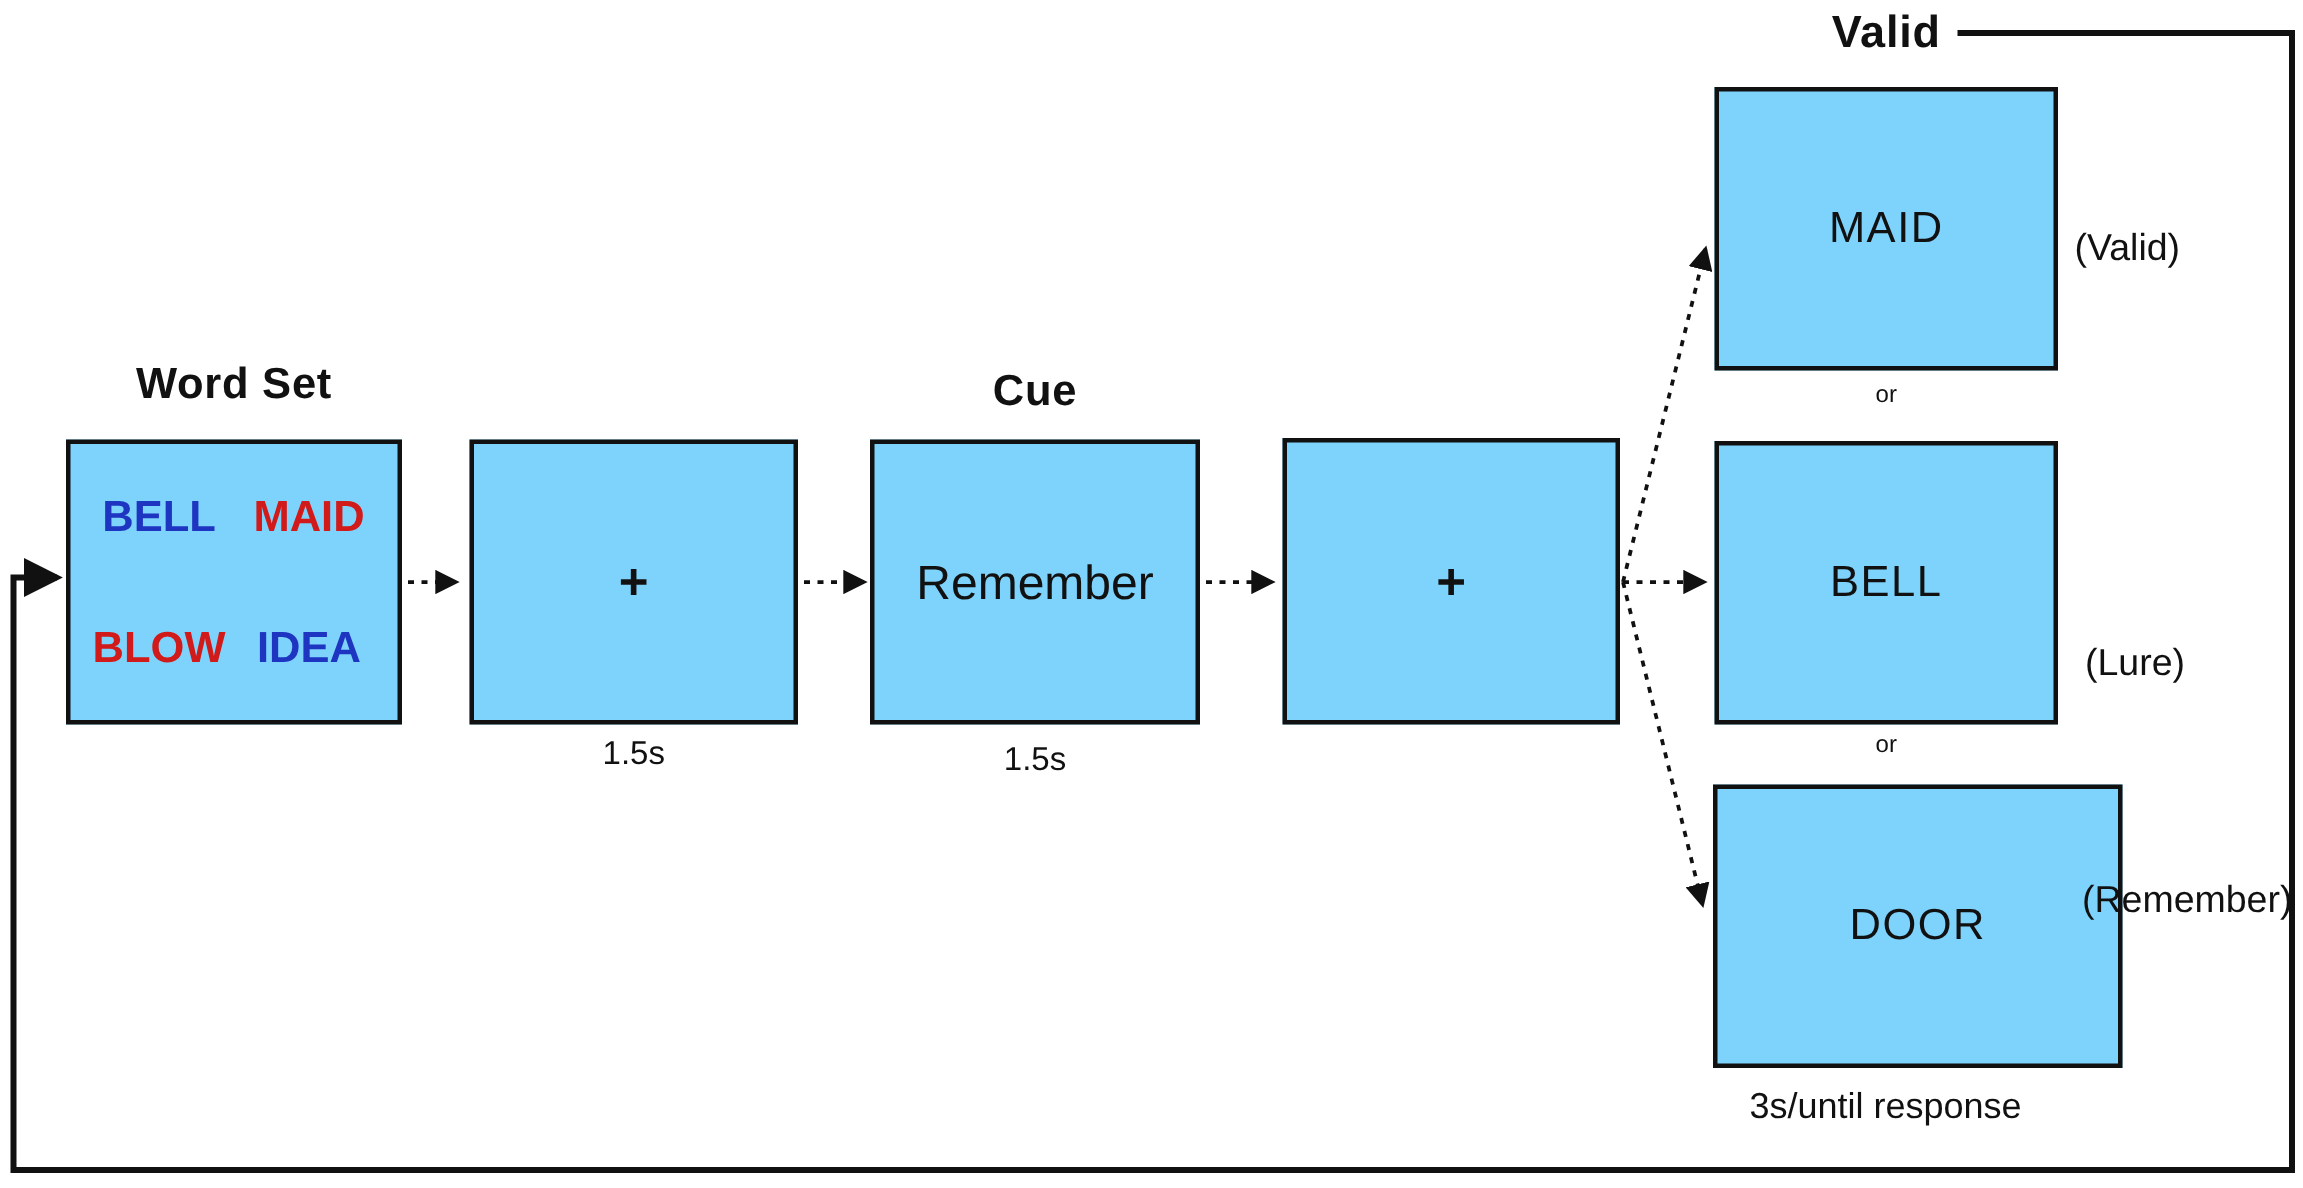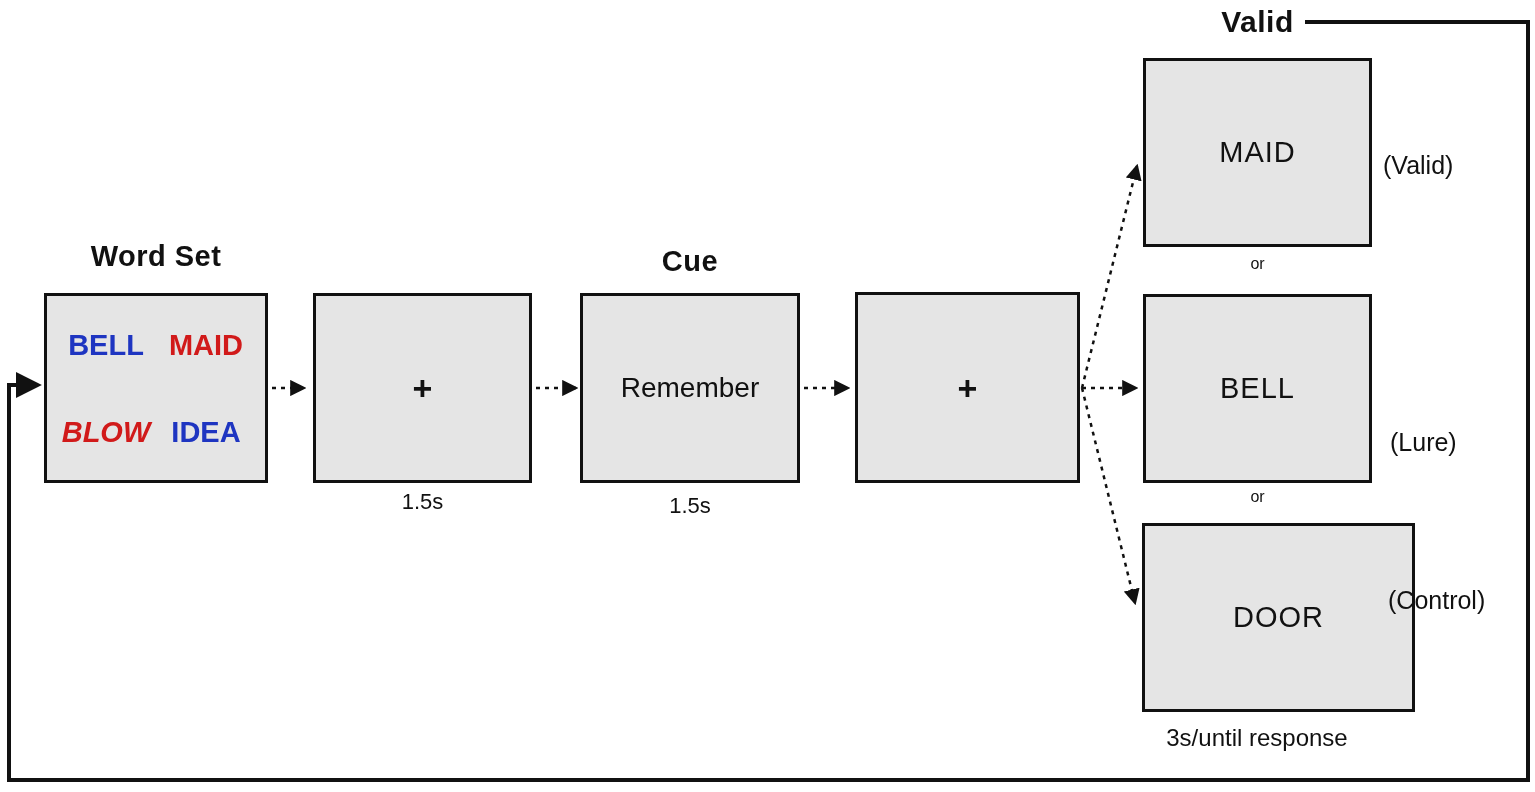--- a/index.html
+++ b/index.html
@@ -14,21 +14,21 @@
   }
   svg.overlay {
     position: absolute;
     left: 0; top: 0;
     width: 1535px; height: 792px;
     pointer-events: none;
   }
   .box {
     position: absolute;
     border: 3px solid #111111;
-    background: #e5e5e5;
+    background: #7dd3fc;
     display: flex;
     align-items: center;
     justify-content: center;
     box-sizing: border-box;
   }
   .stage-title {
     position: absolute;
     font-weight: bold;
     font-size: 29px;
     text-align: center;
@@ -53,21 +53,21 @@
     font-size: 29px;
     text-align: center;
     line-height: 34px;
   }
   .fixation-cross {
     font-size: 34px;
     font-weight: 600;
     line-height: 1;
   }
   .cue-text {
-    font-size: 28px;
+    font-size: 32px;
     text-align: left;
     line-height: 38px;
   }
   .test-word {
     font-size: 29px;
     letter-spacing: 1px;
     text-align: center;
   }
   .or-label {
     position: absolute;
@@ -103,21 +103,21 @@
   </svg>
 
   <div class="stage-title" style="left:44px; top:240px; width:224px;">Word Set</div>
   <div class="stage-title" style="left:580px; top:245px; width:220px;">Cue</div>
   <div class="stage-title" style="left:1143px; top:5px; width:229px; font-size:30px;">Valid</div>
 
   <div class="box" style="left:44px; top:293px; width:224px; height:190px;">
     <div class="word-grid">
       <span class="word" style="color: rgb(30, 53, 193);">BELL</span>
       <span class="word" style="color: rgb(209, 26, 26);">MAID</span>
-      <span class="word" style="color: rgb(209, 26, 26); font-style: italic;">BLOW</span>
+      <span class="word" style="color: rgb(209, 26, 26);">BLOW</span>
       <span class="word" style="color: rgb(30, 53, 193);">IDEA</span>
     </div>
   </div>
 
   <div class="box" style="left:313px; top:293px; width:219px; height:190px;">
     <span class="fixation-cross">+</span>
   </div>
   <div class="duration" style="left:313px; top:489px; width:219px;">1.5s</div>
 
   <div class="box" style="left:580px; top:293px; width:220px; height:190px;">
@@ -141,17 +141,17 @@
   <div class="box" style="left:1143px; top:294px; width:229px; height:189px;">
     <span class="test-word">BELL</span>
   </div>
   <div class="condition-label" style="left:1390px; top:383px;margin-top:45px;">(Lure)</div>
 
   <div class="or-label" style="left:1143px; top:488px; width:229px;">or</div>
 
   <div class="box" style="left:1142px; top:523px; width:273px; height:189px;">
     <span class="test-word">DOOR</span>
   </div>
-  <div class="condition-label" style="left:1388px; top:586px;">(Control)</div>
+  <div class="condition-label" style="left:1388px; top:586px;">(Remember)</div>
 
   <div class="duration" style="left:1122px; top:724px; width:270px; font-size:24px;">3s/until response</div>
 
 </div>
 
 </body></html>

